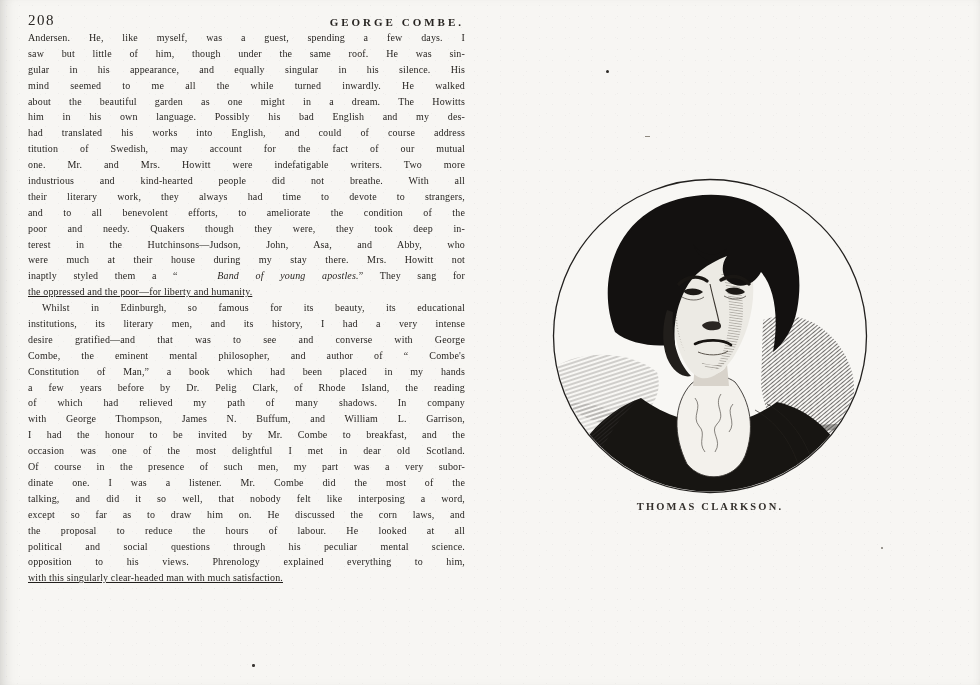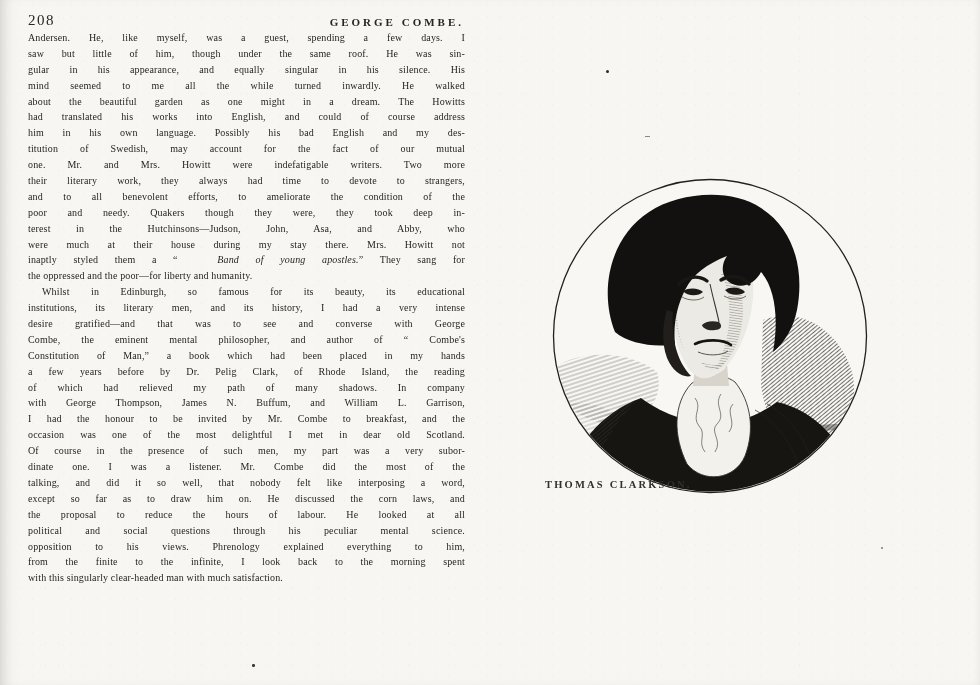--- a/index.html
+++ b/index.html
@@ -26,27 +26,27 @@
   .text-column{
     position:absolute;left:28px;top:30px;width:437px;
     font-size:10px;line-height:15.9px;color:#221f1c;
   }
   .para{margin:0;}
   .tline{
     text-align:justify;text-align-last:justify;
     white-space:normal;height:15.9px;overflow:visible;
     letter-spacing:0.15px;
   }
-  .tline.lastline{text-align-last:left;}
+  .tline.lastline{text-align-last:left;text-decoration:underline;}
   .tline.indent{text-indent:14px;}
   .it{font-style:italic;margin-left:23px;}
   
   .portrait{position:absolute;left:545px;top:172px;}
   .portrait-caption{
-    position:absolute;left:545px;top:479px;width:330px;text-align:left;
+    position:absolute;left:545px;top:501px;width:330px;text-align:center;
     font-size:10.5px;letter-spacing:2.2px;font-weight:600;color:#332f2b;
   }
   
   .speck{position:absolute;background:#2c2a27;border-radius:50%;}
   .speck.s1{left:606px;top:70px;width:3px;height:3px;}
   .speck.s2{left:252px;top:664px;width:2.5px;height:2.5px;background:#3a3733;}
   .speck.s3{left:881px;top:547px;width:2px;height:2px;background:#7d7971;}
   .speck.s4{left:645px;top:136px;width:5px;height:1.2px;border-radius:0;background:#8e897f;}
 </style>
 </head>
@@ -56,24 +56,25 @@
 
   <div class="page-number">208</div>
   <div class="running-header">GEORGE COMBE.</div>
   <div class="text-column">
       <div class="para">
         <div class="tline">Andersen.  He, like myself, was a guest, spending a few days.  I</div>
         <div class="tline">saw but little of him, though under the same roof.  He was sin-</div>
         <div class="tline">gular in his appearance, and equally singular in his silence.  His</div>
         <div class="tline">mind seemed to me all the while turned inwardly.  He walked</div>
         <div class="tline">about the beautiful garden as one might in a dream.  The Howitts</div>
+        <div class="tline">him in his own language.  Possibly his bad English and my des-</div>
         <div class="tline">had translated his works into English, and could of course address</div>
-        <div class="tline">him in his own language.  Possibly his bad English and my des-</div>
         <div class="tline">titution of Swedish, may account for the fact of our mutual</div>
         <div class="tline">one.  Mr. and Mrs. Howitt were indefatigable writers.  Two more</div>
+        <div class="tline">industrious and kind-hearted people did not breathe.  With all</div>
         <div class="tline">their literary work, they always had time to devote to strangers,</div>
         <div class="tline">and to all benevolent efforts, to ameliorate the condition of the</div>
         <div class="tline">poor and needy.  Quakers though they were, they took deep in-</div>
         <div class="tline">terest in the Hutchinsons—Judson, John, Asa, and Abby, who</div>
         <div class="tline">were much at their house during my stay there.  Mrs. Howitt not</div>
         <div class="tline"><span>inaptly styled them a “ </span><span class="it">Band of young apostles.</span><span>”  They sang for</span></div>
         <div class="tline lastline">the oppressed and the poor—for liberty and humanity.</div>
       </div>
       <div class="para">
         <div class="tline indent">Whilst in Edinburgh, so famous for its beauty, its educational</div>
@@ -86,21 +87,20 @@
         <div class="tline">with George Thompson, James N. Buffum, and William L. Garrison,</div>
         <div class="tline">I had the honour to be invited by Mr. Combe to breakfast, and the</div>
         <div class="tline">occasion was one of the most delightful I met in dear old Scotland.</div>
         <div class="tline">Of course in the presence of such men, my part was a very subor-</div>
         <div class="tline">dinate one.  I was a listener.  Mr. Combe did the most of the</div>
         <div class="tline">talking, and did it so well, that nobody felt like interposing a word,</div>
         <div class="tline">except so far as to draw him on.  He discussed the corn laws, and</div>
         <div class="tline">the proposal to reduce the hours of labour.  He looked at all</div>
         <div class="tline">political and social questions through his peculiar mental science.</div>
         <div class="tline">opposition to his views.  Phrenology explained everything to him,</div>
-        <div class="tline">from the finite to the infinite,  I look back to the morning spent</div>
         <div class="tline lastline">with this singularly clear-headed man with much satisfaction.</div>
       </div>
     </div>
 
   <svg class="portrait" viewBox="0 0 330 330" width="330" height="330" aria-hidden="true">
     <defs>
       <clipPath id="pc">
           <circle cx="165" cy="164" r="155.5"></circle>
         </clipPath>
       <pattern id="h1" patternUnits="userSpaceOnUse" width="4" height="4" patternTransform="rotate(-18)">

